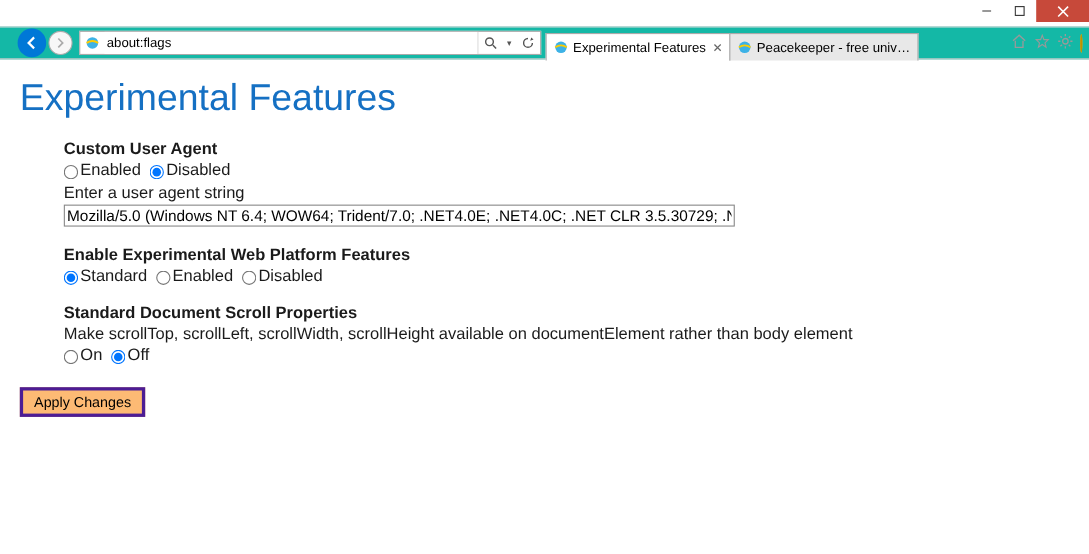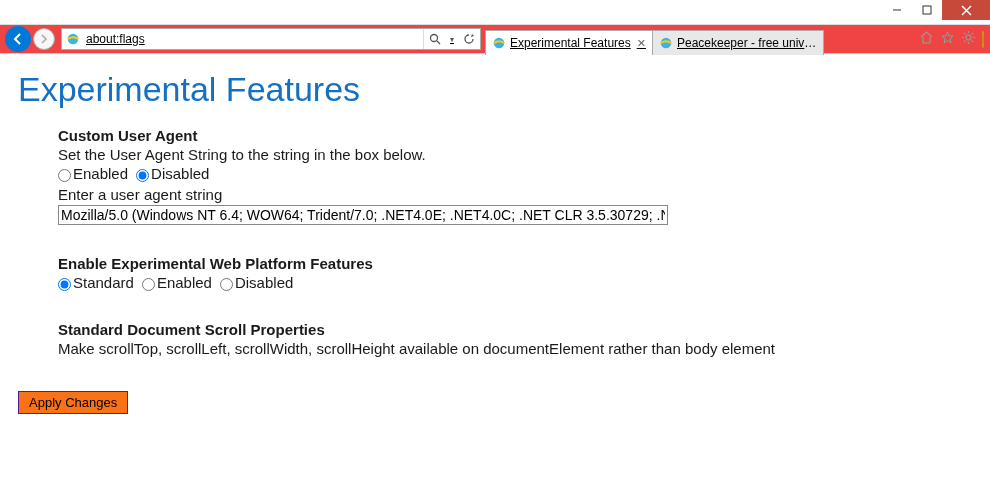--- a/index.html
+++ b/index.html
@@ -5,21 +5,21 @@
 * { box-sizing: border-box; margin: 0; padding: 0; }
 body { font-family: "Segoe UI", Tahoma, sans-serif; font-size: 13px; background: #fff; width: 990px; height: 504px; overflow: hidden; }
 
 
 .titlebar { height: 24px; background: #fff; display: flex; justify-content: flex-end; align-items: flex-start; }
 .win-btn { width: 30px; height: 20px; display: flex; align-items: center; justify-content: center; font-size: 11px; color: #333; }
 .win-btn.close { background: #c7493a; color: #fff; width: 48px; }
 .win-btn.close svg { stroke: #fff; }
 
 
-.navbar { height: 30px; background: #ef4444; border-top: 1px solid #ddd; border-bottom: 1px solid #ccc; display: flex; align-items: center; padding-left: 5px; text-decoration: underline; }
+.navbar { height: 30px; background: #14b8a6; border-top: 1px solid #ddd; border-bottom: 1px solid #ccc; display: flex; align-items: center; padding-left: 16px; }
 .nav-back { width: 26px; height: 26px; border-radius: 50%; background: #0078d7; display: flex; align-items: center; justify-content: center; margin-right: 2px; }
 .nav-fwd { width: 22px; height: 22px; border-radius: 50%; border: 1px solid #aaa; display: flex; align-items: center; justify-content: center; margin-right: 6px; background: #f7f7f7; }
 .addr-wrap { display: flex; align-items: center; border: 1px solid #aaa; background: #fff; height: 22px; width: 420px; }
 .addr-icon { width: 18px; display: flex; align-items: center; justify-content: center; margin: 0 2px; }
 .addr-input { border: none; outline: none; flex: 1; font-size: 12px; padding: 0 2px; height: 20px; }
 .addr-btns { display: flex; align-items: center; border-left: 1px solid #ddd; height: 100%; }
 .addr-btn { width: 22px; display: flex; align-items: center; justify-content: center; height: 100%; color: #555; font-size: 12px; }
 .tabs-strip { display: flex; align-items: flex-end; margin-left: 4px; height: 30px; }
 .tab { height: 25px; border: 1px solid #aaa; border-bottom: none; background: #fff; display: flex; align-items: center; padding: 0 6px; font-size: 12px; max-width: 190px; margin-right: -1px; position: relative; top: 1px; }
 .tab.inactive { background: #e8e8e8; }
@@ -27,29 +27,29 @@
 .tab .tab-label { white-space: nowrap; overflow: hidden; text-overflow: ellipsis; max-width: 140px; }
 .tab .tab-x { margin-left: 6px; color: #666; font-size: 11px; }
 .toolbar-icons { margin-left: auto; display: flex; align-items: center; padding-right: 6px; gap: 6px; }
 .tool-icon { color: #888; }
 .smiley { width: 14px; height: 14px; border-radius: 50%; background: #f0c420; border: 1px solid #c09000; position: relative; }
 
 
 .content { padding: 16px 18px; color: #1a1a1a; }
 h1 { font-size: 34px; font-weight: 300; color: #1570c3; margin-bottom: 18px; }
 .caution { font-size: 15px; margin-bottom: 24px; }
-.section { margin-left: 40px; margin-bottom: 30px; font-size: 15px; }
+.section { margin-left: 40px; margin-bottom: 17px; font-size: 15px; }
 .section-title { font-weight: 700; margin-bottom: 2px; }
 .section-desc { margin-bottom: 2px; }
 .radio-row { display: flex; gap: 8px; align-items: center; margin-top: 2px; }
 .radio-opt { display: flex; align-items: flex-end; gap: 2px; }
 .radio-opt input { margin: 0; }
 .field-label { margin-top: 4px; }
 .ua-input { width: 610px; border: 1px solid #888; font-size: 14px; padding: 1px 2px; margin-top: 2px; font-family: inherit; }
-.apply-btn { margin-top: 4px; padding: 3px 10px; font-size: 13px; border: 1px solid #4c1d95; background: #f97316; }
+.apply-btn { margin-top: 4px; padding: 3px 10px; font-size: 13px; border: 3px solid #4c1d95; background: #fdba74; }
 
 .ie-icon svg, .addr-icon svg { display: block; }
 </style>
 </head>
 <body>
 
 <div class="titlebar">
   <div class="win-btn">
       <svg width="10" height="10">
         <line x1="1" y1="5" x2="9" y2="5" stroke="#333" stroke-width="1"></line>
@@ -146,21 +146,20 @@
         </svg></span>
     <span><span class="smiley"></span></span>
   </div>
 </div>
 
 <div class="content">
   <h1>Experimental Features</h1>
 
   <div class="section">
     <div class="section-title">Custom User Agent</div>
-    <div class="section-desc">Set the User Agent String to the string in the box below.</div>
     <div class="radio-row">
       <label class="radio-opt">
           <input type="radio" name="ua" style="">
           <span>Enabled</span>
         </label>
       <label class="radio-opt">
           <input type="radio" name="ua" checked="" style="">
           <span>Disabled</span>
         </label>
     </div>
@@ -182,16 +181,26 @@
       <label class="radio-opt">
           <input type="radio" name="wp" style="">
           <span>Disabled</span>
         </label>
     </div>
   </div>
 
   <div class="section">
     <div class="section-title">Standard Document Scroll Properties</div>
     <div class="section-desc">Make scrollTop, scrollLeft, scrollWidth, scrollHeight available on documentElement rather than body element</div>
+    <div class="radio-row">
+      <label class="radio-opt">
+          <input type="radio" name="sc" style="">
+          <span>On</span>
+        </label>
+      <label class="radio-opt">
+          <input type="radio" name="sc" checked="" style="">
+          <span>Off</span>
+        </label>
+    </div>
   </div>
 
   <button class="apply-btn">Apply Changes</button>
 </div>
 
 </body></html>

